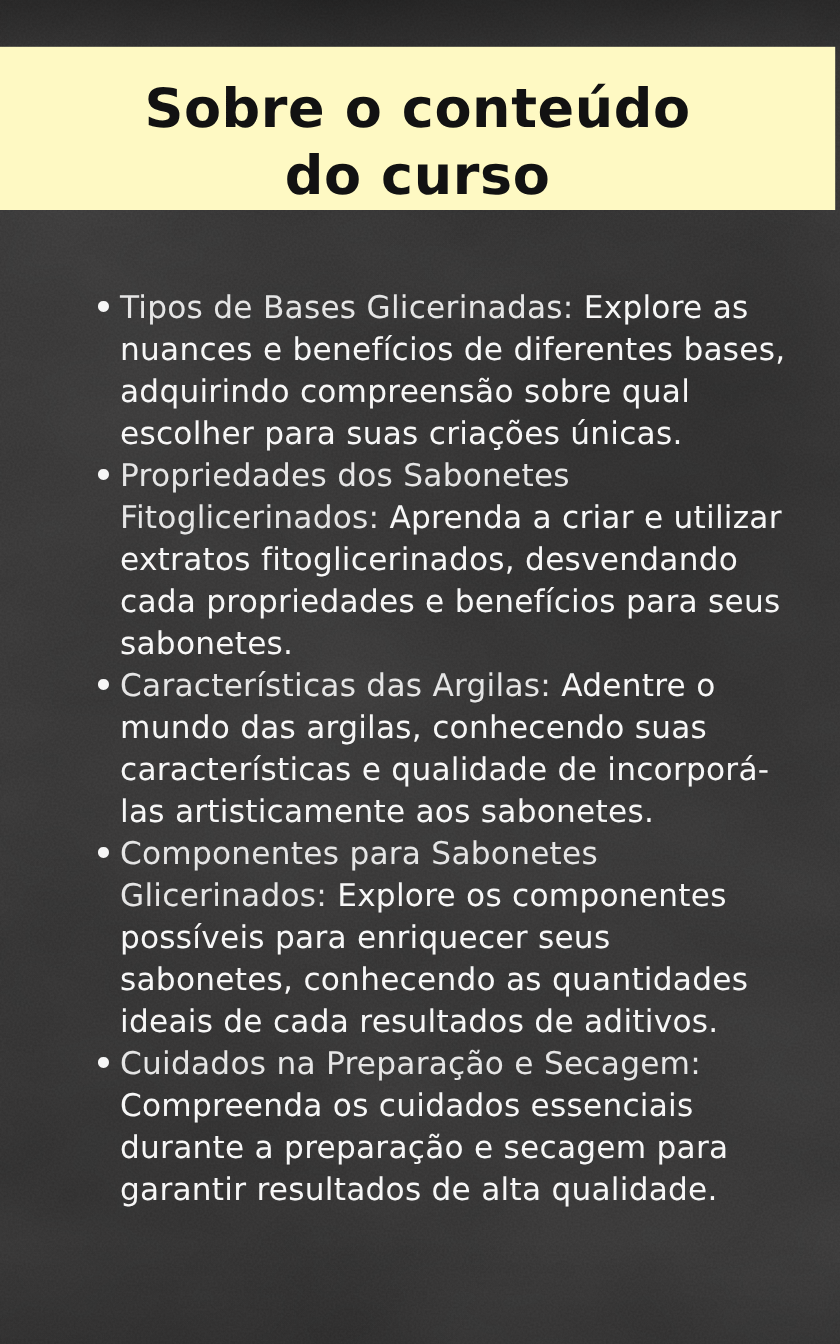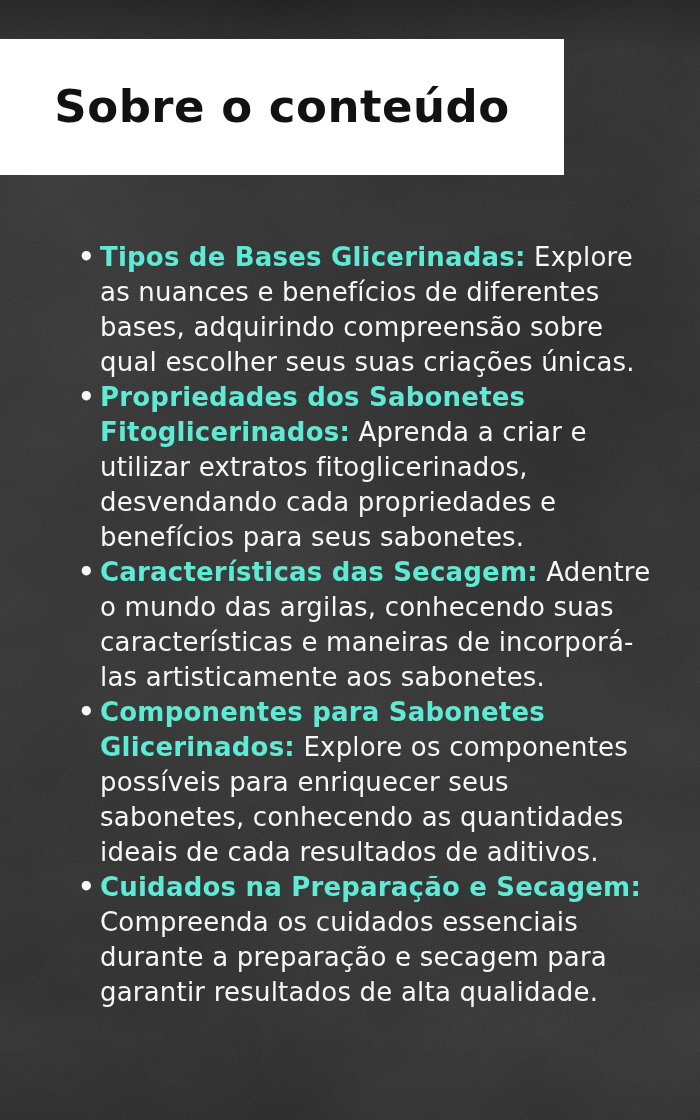--- a/index.html
+++ b/index.html
@@ -30,26 +30,26 @@
       linear-gradient(180deg, rgba(0,0,0,0.28) 0%, rgba(0,0,0,0) 5%),
       radial-gradient(ellipse 430px 540px at 80% 36%, rgba(0,0,0,0.16), rgba(0,0,0,0) 70%),
       radial-gradient(ellipse 520px 420px at 12% 88%, rgba(0,0,0,0.12), rgba(0,0,0,0) 70%),
       radial-gradient(ellipse 620px 320px at 50% 4%, rgba(0,0,0,0.14), rgba(0,0,0,0) 72%),
       linear-gradient(0deg, rgba(0,0,0,0.10) 0%, rgba(0,0,0,0) 8%);
   }
   .banner {
     position: absolute;
     top: 39px;
     left: 0;
-    width: 564px;
+    width: 696px;
     height: 136px;
-    background: #ffffff;
+    background: #fef9c3;
     z-index: 2;
     display: flex;
-    align-items: center;
+    align-items: flex-end;
     justify-content: center;
   }
   .title {
     margin: 0;
     text-align: center;
     color: #121212;
     font-size: 45px;
     line-height: 56px;
     font-weight: bold;
     letter-spacing: 0.5px;
@@ -76,22 +76,22 @@
     letter-spacing: 0.2px;
   }
   .bullet-dot {
     position: absolute;
     left: 0;
     top: 0;
     font-weight: bold;
     color: #F7F7F7;
   }
   .lead {
-    font-weight: bold;
-    color: #5eead4;
+    font-weight: normal;
+    color: #e5e5e5;
   }
   .desc {
     font-weight: normal;
     white-space: pre-wrap;
   }
 </style>
 </head>
 <body>
 
 <div class="poster">
@@ -109,39 +109,40 @@
     </defs>
     <rect width="700" height="1120" filter="url(#mottle)" opacity="0.40"></rect>
     <rect width="700" height="1120" filter="url(#grainFine)" opacity="0.14"></rect>
   </svg>
 
   <div class="vignette"></div>
 
   <header class="banner">
     <h1 class="title">
       <span class="title-line">Sobre o conteúdo</span>
+      <span class="title-line">do curso</span>
     </h1>
   </header>
 
   <main class="content">
     <ul class="topics">
 
       <li class="topic">
         <span class="bullet-dot">•</span>
-        <span class="lead">Tipos de Bases Glicerinadas:</span><span class="desc"> Explore as nuances e benefícios de diferentes bases, adquirindo compreensão sobre qual escolher seus suas criações únicas.</span>
+        <span class="lead">Tipos de Bases Glicerinadas:</span><span class="desc"> Explore as nuances e benefícios de diferentes bases, adquirindo compreensão sobre qual escolher para suas criações únicas.</span>
       </li>
 
       <li class="topic">
         <span class="bullet-dot">•</span>
         <span class="lead">Propriedades dos Sabonetes Fitoglicerinados:</span><span class="desc"> Aprenda a criar e utilizar extratos fitoglicerinados, desvendando cada propriedades e benefícios para seus sabonetes.</span>
       </li>
 
       <li class="topic">
         <span class="bullet-dot">•</span>
-        <span class="lead">Características das Secagem:</span><span class="desc"> Adentre o mundo das argilas, conhecendo suas características e maneiras de incorporá-las artisticamente aos sabonetes.</span>
+        <span class="lead">Características das Argilas:</span><span class="desc"> Adentre o mundo das argilas, conhecendo suas características e qualidade de incorporá-las artisticamente aos sabonetes.</span>
       </li>
 
       <li class="topic">
         <span class="bullet-dot">•</span>
         <span class="lead">Componentes para Sabonetes Glicerinados:</span><span class="desc"> Explore os componentes possíveis para enriquecer seus sabonetes, conhecendo as quantidades ideais de cada resultados de aditivos.</span>
       </li>
 
       <li class="topic">
         <span class="bullet-dot">•</span>
         <span class="lead">Cuidados na Preparação e Secagem:</span><span class="desc"> Compreenda os cuidados essenciais durante a preparação e secagem para garantir resultados de alta qualidade.</span>

